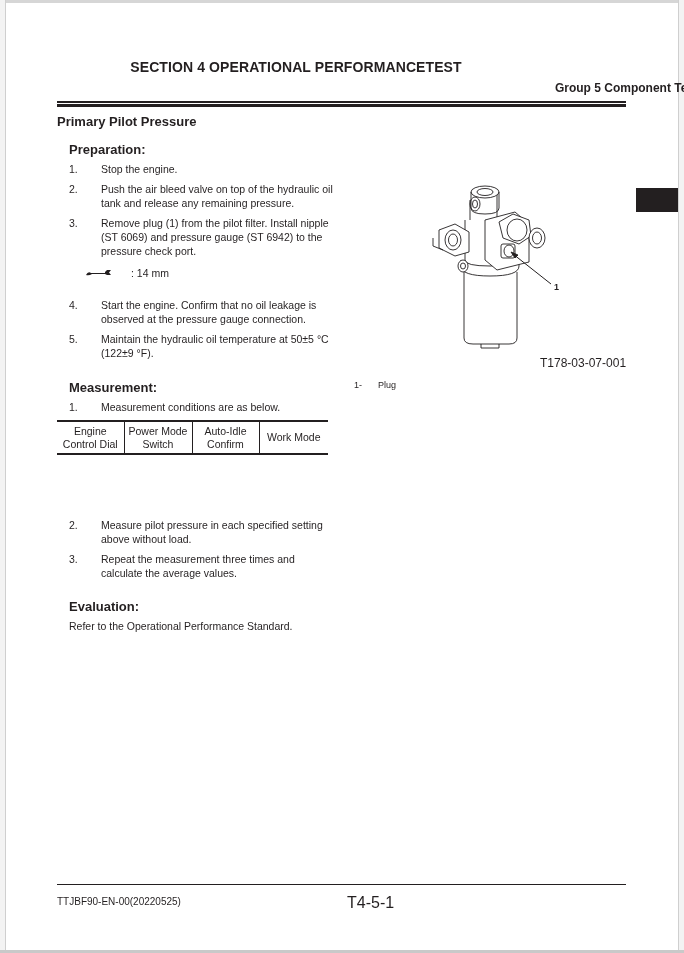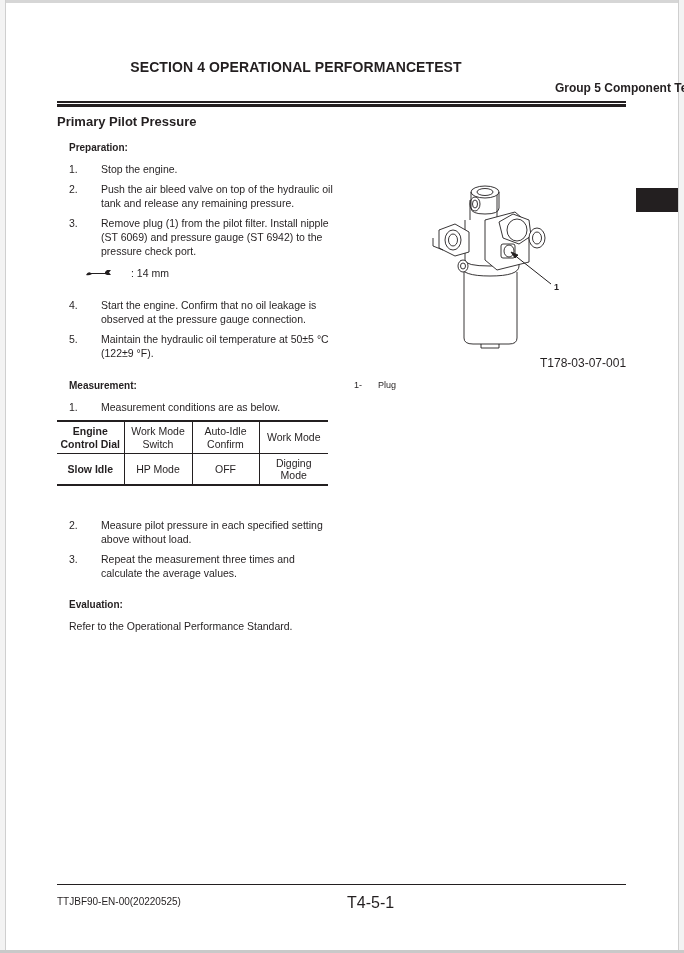--- a/index.html
+++ b/index.html
@@ -14,39 +14,39 @@
   .frame-right { position:absolute; right:0; top:0; width:6px; height:953px; background:#f3f3f3; border-left:1px solid #cfcfcf; box-sizing:border-box; }
   .frame-bottom { position:absolute; left:0; bottom:0; width:684px; height:3px; background:#c9c9c9; }
 
   .abs { position:absolute; }
   .section-title { left:0; width:592px; top:59px; text-align:center; font-weight:bold; font-size:14px; letter-spacing:0.1px; }
   .group-title { left:14px; width:684px; top:81px; text-align:right; font-weight:bold; font-size:12px; }
   .rule-thin { left:57px; width:569px; top:101px; height:2px; background:#231f20; }
   .rule-thick { left:57px; width:569px; top:104px; height:3px; background:#231f20; }
 
   .h2 { left:57px; top:114px; font-weight:bold; font-size:13px; }
-  .h3 { font-weight:bold; font-size:10px; }
+  .h3 { font-weight:bold; font-size:13px; }
   .body-txt { font-size:10.5px; line-height:14px; }
   .item { position:absolute; left:69px; width:265px; font-size:10.5px; line-height:14px; }
   .item .num { position:absolute; left:0; top:0; }
   .item .txt { display:block; margin-left:32px; }
 
   .wrench { left:85px; top:267px; font-size:10.5px; display:flex; align-items:center; gap:18px; }
   .wrench svg { display:block; }
 
   table.cond {
     position:absolute; left:57px; top:420px; width:271px;
     border-collapse:collapse; font-size:10.5px; line-height:12.5px;
     border-top:2px solid #231f20; border-bottom:2px solid #231f20;
   }
   table.cond td {
     text-align:center; vertical-align:middle; padding:2px 2px;
     border-left:1px solid #231f20; border-bottom:1px solid #231f20;
   }
-  table.cond tr td:first-child { border-left:none;font-weight:bold; }
+  table.cond tr td:first-child { border-left:none; }
   table.cond tr:last-child td { border-bottom:none; }
   table.cond tr.hdr td { height:27px; }
   table.cond tr.row td { height:26px; }
 
   .figure { left:425px; top:180px; width:150px; height:180px; }
   .fig-id { left:540px; top:356px; font-size:12px; }
   .legend { left:354px; top:380px; font-size:9px; display:flex; gap:16px; }
 
   .side-tab { left:636px; top:188px; width:42px; height:24px; background:#231f20; }
 
@@ -111,29 +111,23 @@
 <table class="cond">
   <colgroup>
     <col style="width:67px">
       <col style="width:68px">
       <col style="width:67px">
       <col style="width:69px">
   </colgroup>
   <tbody>
       <tr class="hdr">
     <td>Engine Control Dial</td>
-    <td>Work Mode Switch</td>
+    <td>Power Mode Switch</td>
     <td>Auto-Idle Confirm</td>
     <td>Work Mode</td>
-  </tr>
-  <tr class="row">
-    <td>Slow Idle</td>
-    <td>HP Mode</td>
-    <td>OFF</td>
-    <td>Digging Mode</td>
   </tr>
 </tbody>
   </table>
 
 <div class="item" style="top:518px;">
   <span class="num">2.</span>
   <span class="txt">Measure pilot pressure in each specified setting above without load.</span>
 </div>
 <div class="item" style="top:552px;">
   <span class="num">3.</span>

